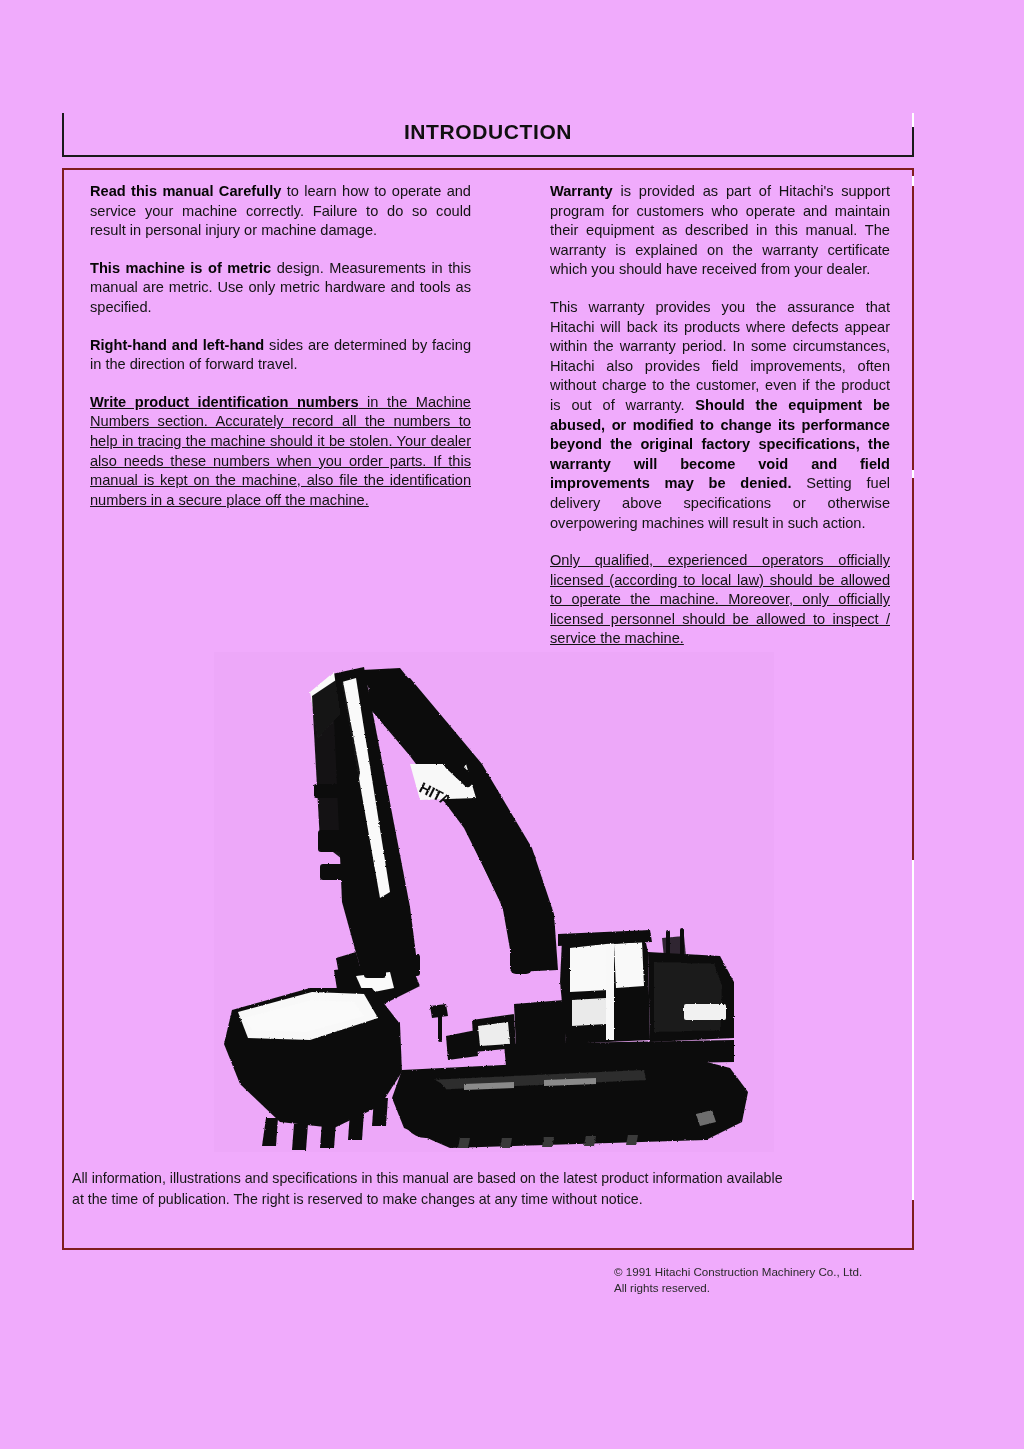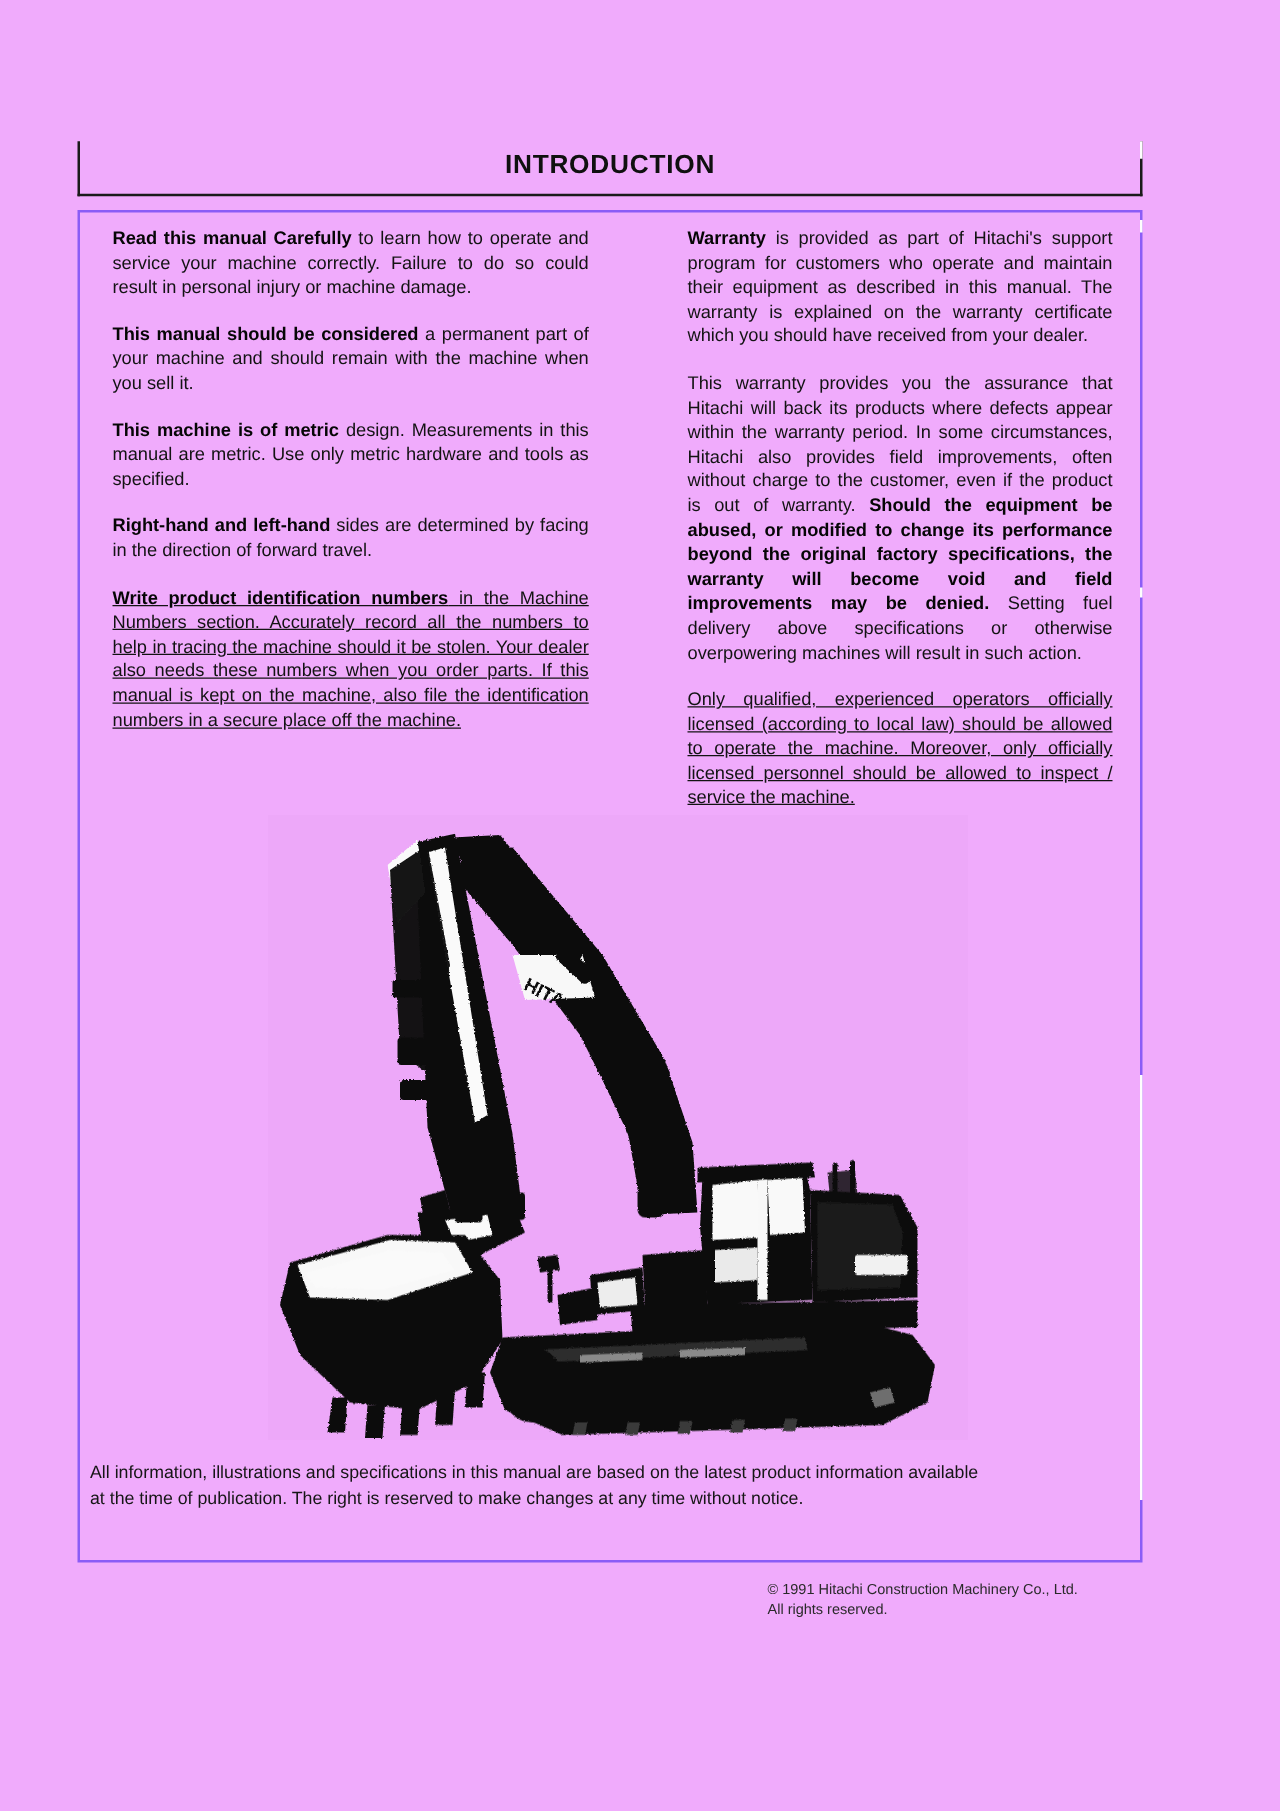--- a/index.html
+++ b/index.html
@@ -56,21 +56,21 @@
     color: #101010;
   }
 
   
   .content-box {
     position: absolute;
     left: 62px;
     top: 168px;
     width: 852px;
     height: 1082px;
-    border: 2px solid #8b5cf6;
+    border: 2px solid #7f1d1d;
     box-sizing: border-box;
     padding-left: 17px;
   }
   
   .content-box .edge-gap-a,
   .content-box .edge-gap-b,
   .content-box .edge-gap-c {
     position: absolute;
     right: -2px;
     width: 2px;
@@ -148,23 +148,20 @@
   <div class="content-box">
     <span class="edge-gap-a"></span>
     <span class="edge-gap-b"></span>
     <span class="edge-gap-c"></span>
 
     <div class="columns">
 
       <div class="col col-left">
         <p class="para">
           <b>Read this manual Carefully</b><span> to learn how to operate and service your machine correctly. Failure to do so could result in personal injury or machine damage.</span>
-        </p>
-        <p class="para">
-          <b>This manual should be considered</b><span> a permanent part of your machine and should remain with the machine when you sell it.</span>
         </p>
         <p class="para">
           <b>This machine is of metric</b><span> design. Measurements in this manual are metric. Use only metric hardware and tools as specified.</span>
         </p>
         <p class="para">
           <b>Right-hand and left-hand</b><span> sides are determined by facing in the direction of forward travel.</span>
         </p>
         <p class="para">
           <b>Write product identification numbers</b><span> in the Machine Numbers section. Accurately record all the numbers to help in tracing the machine should it be stolen. Your dealer also needs these numbers when you order  parts. If this manual is kept on the machine, also file the identification  numbers in a secure place off the machine.</span>
         </p>

